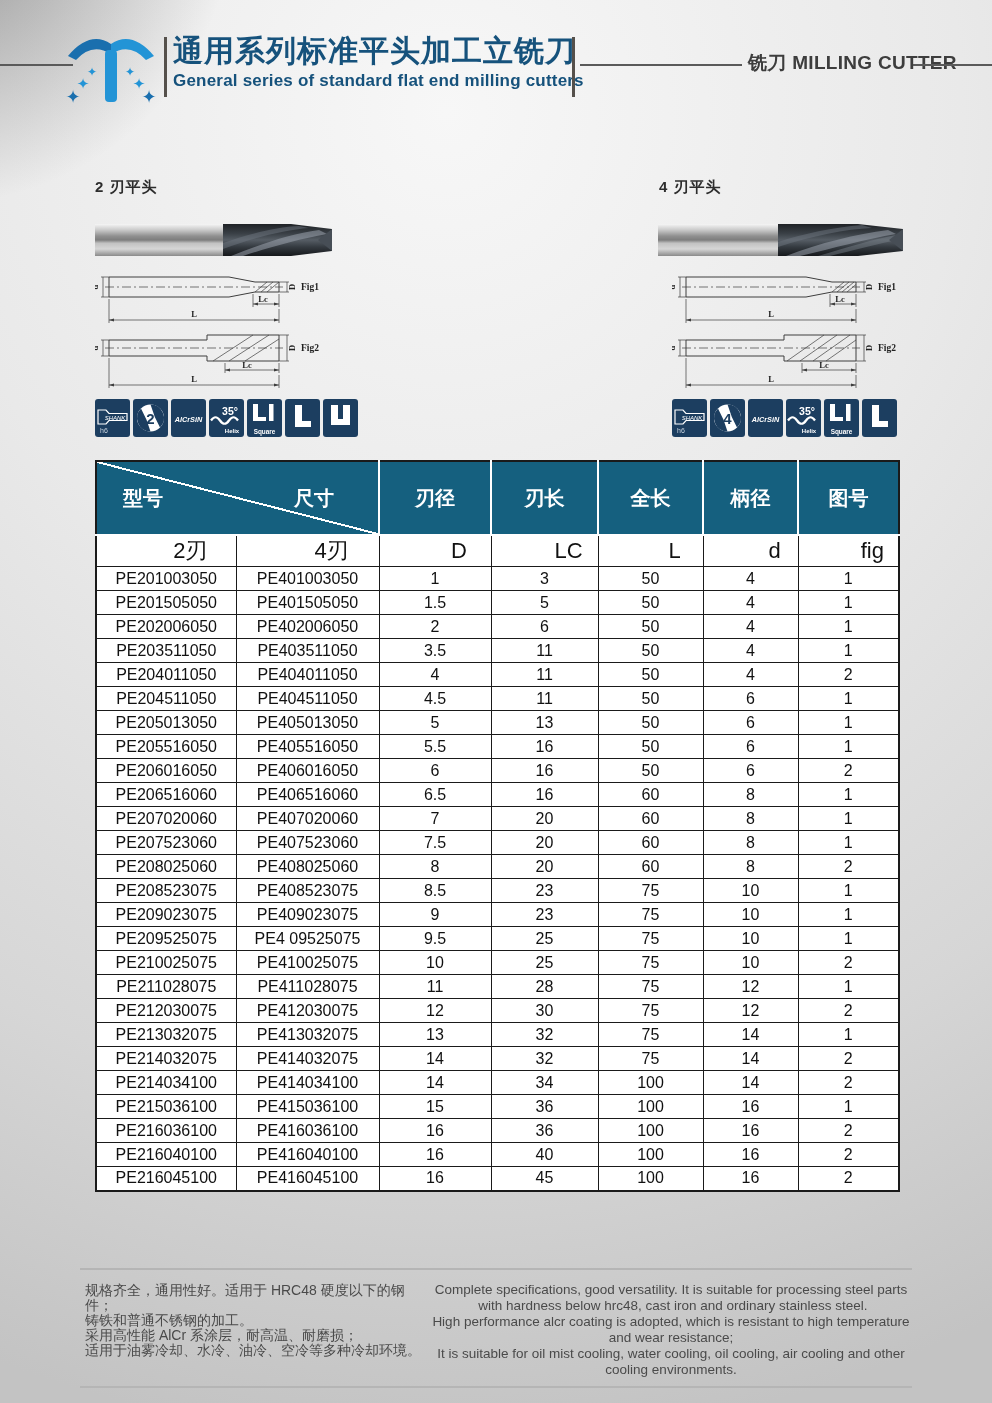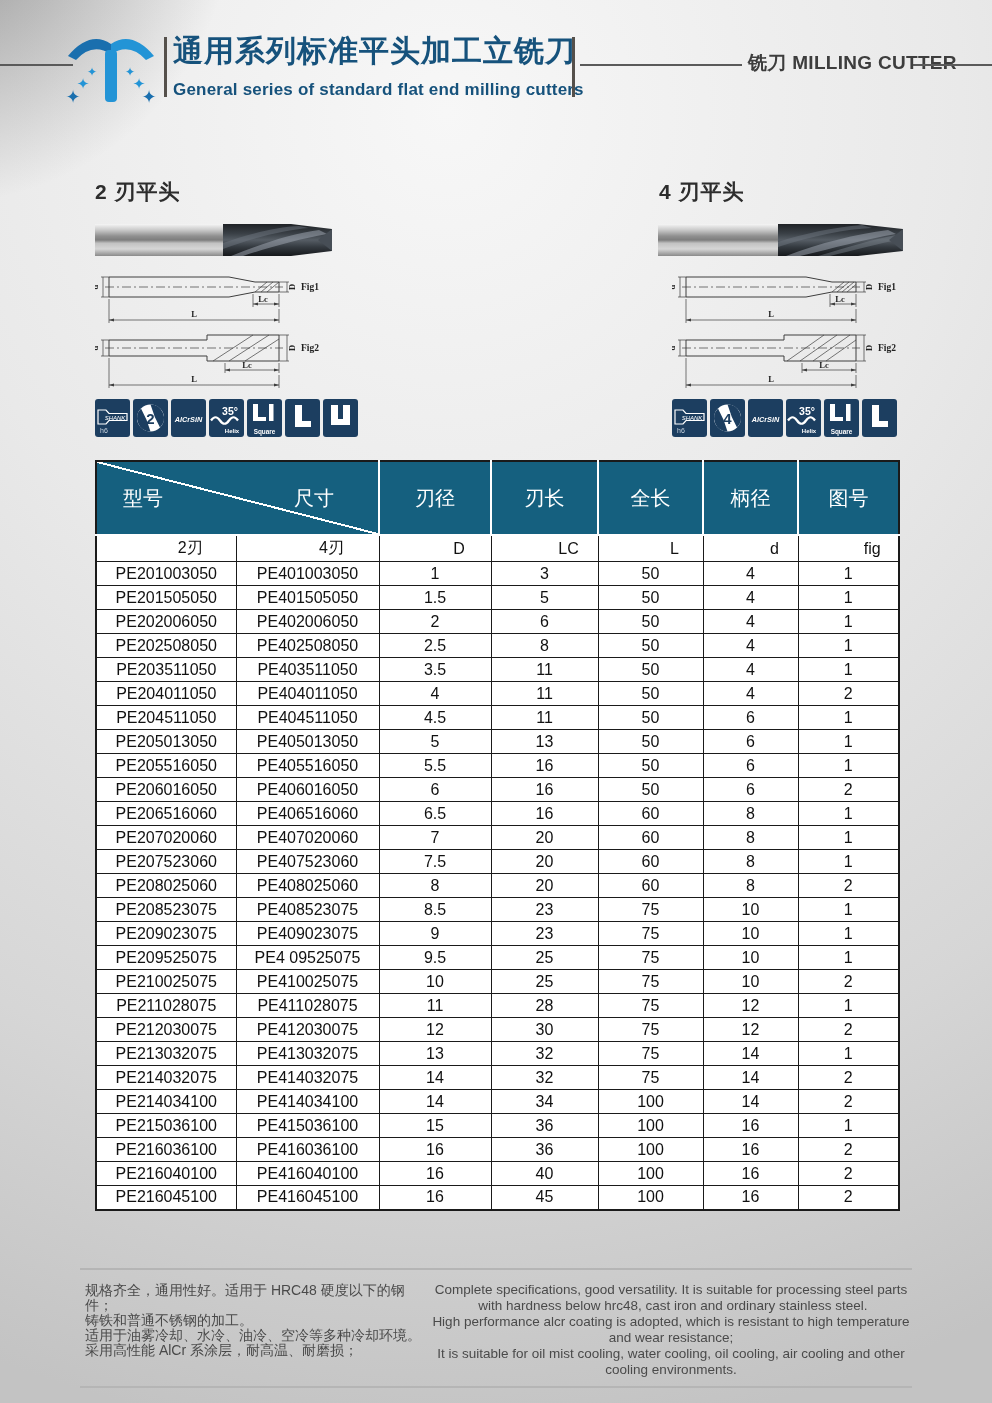--- a/index.html
+++ b/index.html
@@ -9,46 +9,46 @@
     background:
       radial-gradient(circle 420px at -60px -90px, rgba(70,70,70,.55), rgba(70,70,70,0) 70%),
       radial-gradient(ellipse 130% 95% at 45% 8%, #f7f7f7 0%, #e9e9e9 40%, #d6d6d6 75%, #c3c3c3 100%);
   }
   
   .rule{position:absolute;height:2px;background:#5a5a5a;}
   .logo{position:absolute;left:62px;top:30px;width:98px;height:80px;}
   .title-bar{position:absolute;top:37px;width:3px;height:60px;background:#55504b;}
   .title-block{position:absolute;left:173px;top:34px;}
   .title-cn{font-size:30px;font-weight:bold;color:#16527c;letter-spacing:1px;line-height:34px;}
-  .title-en{font-size:17px;font-weight:bold;color:#16527c;margin-top:12px;letter-spacing:.2px;}
+  .title-en{font-size:17px;font-weight:bold;color:#16527c;margin-top:3px;letter-spacing:.2px;}
   .corner-label{position:absolute;left:748px;top:50px;font-size:19px;font-weight:bold;color:#3d3d3d;letter-spacing:.3px;}
   
-  .sec-heading{position:absolute;top:178px;font-size:21px;font-weight:bold;color:#2d2d2d;letter-spacing:1px;}
+  .sec-heading{position:absolute;top:178px;font-size:15px;font-weight:bold;color:#2d2d2d;letter-spacing:1px;}
   .photo{position:absolute;top:219px;}
   .figsvg{position:absolute;}
   .figsvg .ln{stroke:#3e3e3e;fill:none;stroke-width:1;}
   .figsvg .thin{stroke:#3e3e3e;fill:none;stroke-width:.7;}
   .figsvg .dimtxt{font-family:"Liberation Serif",serif;font-size:8.5px;font-weight:bold;fill:#222;}
   .figsvg .figtxt{font-family:"Liberation Serif",serif;font-size:9.5px;font-weight:bold;fill:#222;}
   .badges{position:absolute;top:399px;display:flex;gap:3px;}
   .badge{width:35px;height:38px;background:#1c3e60;border-radius:3px;position:relative;}
   .badge svg{position:absolute;left:0;top:0;width:100%;height:100%;}
   
   .spec-table{position:absolute;left:95px;top:460px;width:803px;border-collapse:collapse;table-layout:fixed;background:#fff;border:2px solid #1a1a1a;}
-  .spec-table th{background:#15607f;color:#fff;font-size:20px;font-weight:normal;height:70px;border-left:2px solid #fff;border-bottom:2px solid #fff;}
+  .spec-table th{background:#15607f;color:#fff;font-size:20px;font-weight:bold;height:70px;border-left:2px solid #fff;border-bottom:2px solid #fff;}
   .spec-table th:first-child{border-left:none;}
   .spec-table th.diag{
     position:relative;
     background-image:linear-gradient(to top right, rgba(0,0,0,0) calc(50% - 1px), #fff calc(50% - 1px), #fff calc(50% + 1px), rgba(0,0,0,0) calc(50% + 1px));
     background-color:#15607f;
   }
   .spec-table th.diag .lbl-model{position:absolute;left:26px;top:50%;transform:translateY(-50%);}
   .spec-table th.diag .lbl-size{position:absolute;right:44px;top:50%;transform:translateY(-50%);}
   .spec-table td{border:1px solid #1a1a1a;text-align:center;color:#111;font-size:16px;padding:0;}
-  .spec-table tr.subhead td{height:25px;font-size:16px;padding-left:48px;}
+  .spec-table tr.subhead td{height:25px;font-size:22px;padding-left:48px;}
   .spec-table tbody tr{height:24px;}
   
   .foot-rule{position:absolute;left:80px;width:832px;height:2px;background:#b5b5b5;}
   .foot-cn{position:absolute;left:85px;top:1283px;width:338px;font-size:14px;line-height:15px;color:#4a4a4a;}
   .foot-en{position:absolute;left:425px;top:1282px;width:492px;font-size:13.5px;line-height:16px;color:#4a4a4a;text-align:center;}
   .foot-line{white-space:pre-wrap;}
 </style>
 </head>
 <body>
 
@@ -337,29 +337,20 @@
         <tr>
           <td>PE202006050</td>
           <td>PE402006050</td>
           <td>2</td>
           <td>6</td>
           <td>50</td>
           <td>4</td>
           <td>1</td>
         </tr>
         <tr>
-          <td>PE202508050</td>
-          <td>PE402508050</td>
-          <td>2.5</td>
-          <td>8</td>
-          <td>50</td>
-          <td>4</td>
-          <td>1</td>
-        </tr>
-        <tr>
           <td>PE203511050</td>
           <td>PE403511050</td>
           <td>3.5</td>
           <td>11</td>
           <td>50</td>
           <td>4</td>
           <td>1</td>
         </tr>
         <tr>
           <td>PE204011050</td>
@@ -559,22 +550,22 @@
           <td>16</td>
           <td>2</td>
         </tr>
       </tbody>
   </table>
 
   <div class="foot-rule" style="top:1268px;"></div>
   <div class="foot-cn">
       <div class="foot-line">规格齐全，通用性好。适用于 HRC48 硬度以下的钢件；</div>
       <div class="foot-line">铸铁和普通不锈钢的加工。</div>
+      <div class="foot-line">采用高性能 AlCr 系涂层，耐高温、耐磨损；</div>
       <div class="foot-line">适用于油雾冷却、水冷、油冷、空冷等多种冷却环境。</div>
-      <div class="foot-line">采用高性能 AlCr 系涂层，耐高温、耐磨损；</div>
     </div>
   <div class="foot-en">
       <div class="foot-line">Complete specifications, good versatility. It is suitable for processing steel parts</div>
       <div class="foot-line"> with hardness below hrc48, cast iron and ordinary stainless steel.</div>
       <div class="foot-line">High performance alcr coating is adopted, which is resistant to high temperature</div>
       <div class="foot-line">and wear resistance;</div>
       <div class="foot-line">It is suitable for oil mist cooling, water cooling, oil cooling, air cooling and other</div>
       <div class="foot-line">cooling environments.</div>
     </div>
   <div class="foot-rule" style="top:1386px;"></div>

